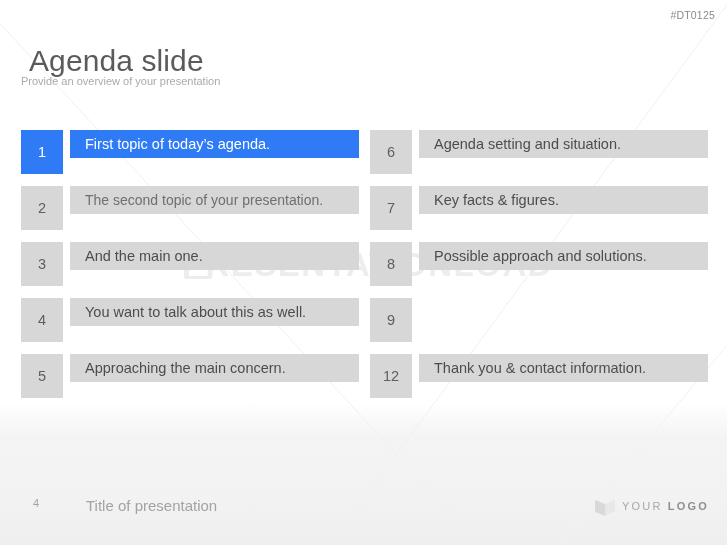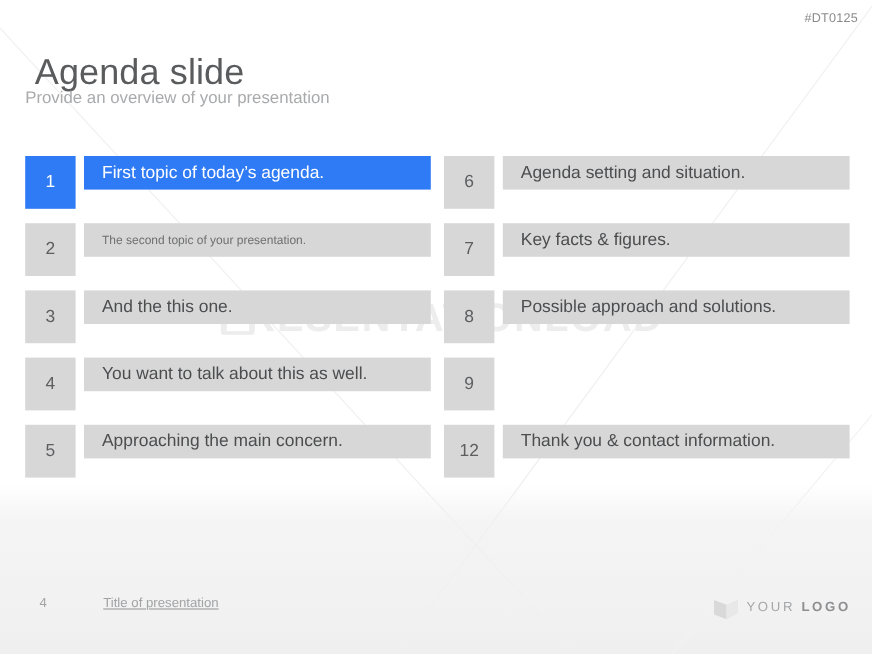--- a/index.html
+++ b/index.html
@@ -76,21 +76,21 @@
     font-size: 30px;
     color: #5a5b5d;
     font-weight: normal;
     letter-spacing: 0.1px;
     line-height: 36px;
   }
   .subtitle {
     position: absolute;
     left: 21px;
     top: 70px;
-    font-size: 14px;
+    font-size: 11px;
     color: #a9aaac;
     font-weight: normal;
     line-height: 22px;
   }
 
   
   .agenda {
     position: absolute;
     left: 0;
     top: 130px;
@@ -137,39 +137,38 @@
   }
   .row.active .num-box {
     background: #2f7bf6;
     color: #ffffff;
   }
   .row.active .text-box {
     background: #2f7bf6;
     color: #ffffff;
   }
   .row.muted .text-box {
-    font-size: 10px;
+    font-size: 14px;
     color: #6e6f71;
   }
 
   
   .footer-pagenum {
     position: absolute;
     left: 33px;
     top: 497px;
     font-size: 11px;
     color: #a2a3a5;
   }
   .footer-title {
     position: absolute;
     left: 86px;
     top: 497px;
-    font-size: 11px;
+    font-size: 15px;
     color: #a2a3a5;
-    text-decoration: underline;
   }
   .logo-wrap {
     position: absolute;
     left: 592px;
     top: 492px;
     display: flex;
     align-items: center;
     height: 28px;
   }
   .logo-cube {
@@ -214,21 +213,21 @@
       <div class="row active">
         <div class="num-box">1</div>
         <div class="text-box">First topic of today’s agenda.</div>
       </div>
       <div class="row muted">
         <div class="num-box">2</div>
         <div class="text-box">The second topic of your presentation.</div>
       </div>
       <div class="row">
         <div class="num-box">3</div>
-        <div class="text-box">And the this one.</div>
+        <div class="text-box">And the main one.</div>
       </div>
       <div class="row">
         <div class="num-box">4</div>
         <div class="text-box">You want to talk about this as well.</div>
       </div>
       <div class="row">
         <div class="num-box">5</div>
         <div class="text-box">Approaching the main concern.</div>
       </div>
     </div>

